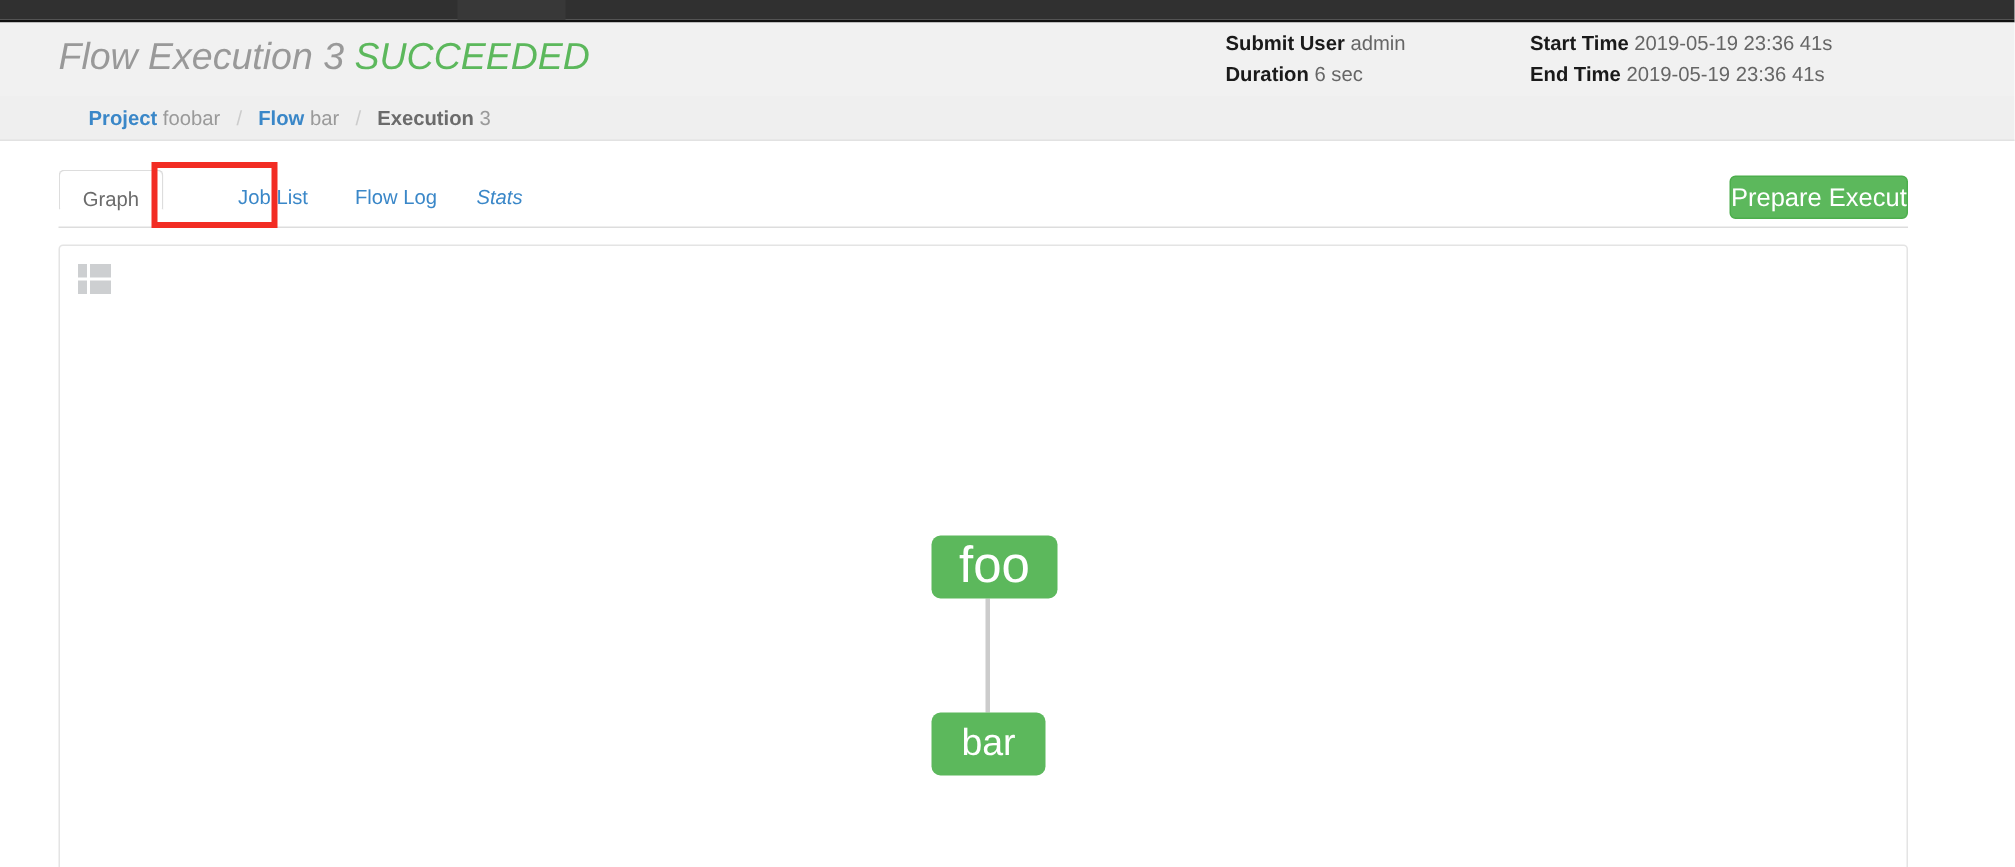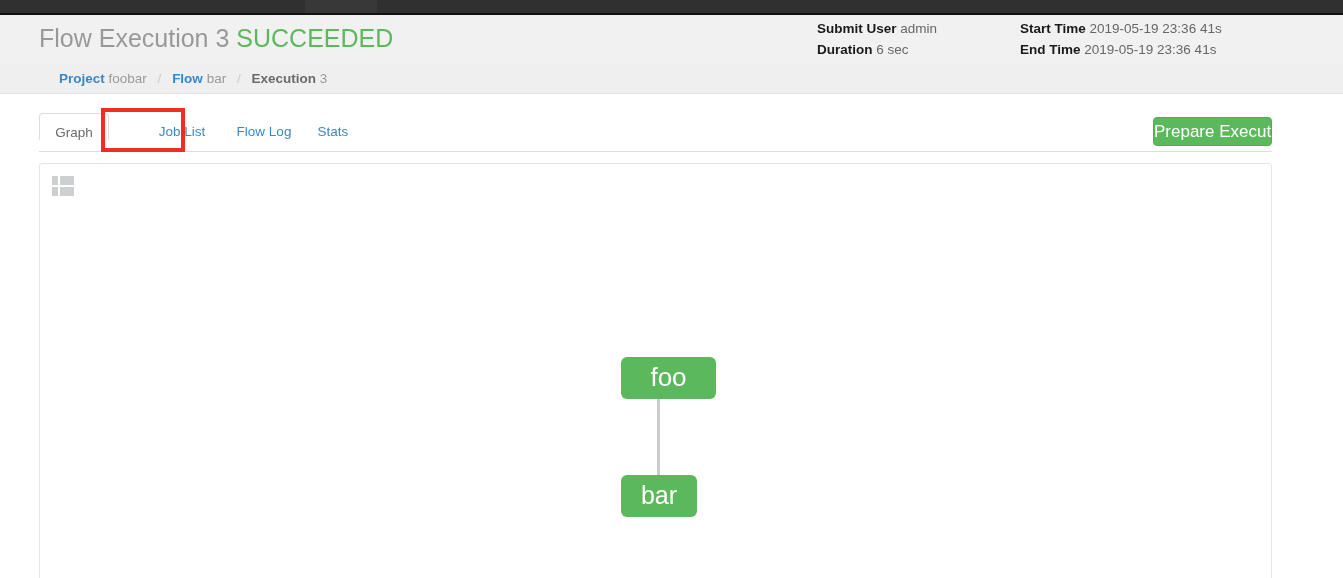--- a/index.html
+++ b/index.html
@@ -24,21 +24,21 @@
     background:#111111;
   }
 
   
   .page-header{
     position:absolute; left:0; top:15px; width:1343px; height:49px;
     background:#f1f1f1;
   }
   .page-title{
     position:absolute; left:39px; top:24px;
-    font-size:25px; color:#999999; white-space:nowrap;
+    font-size:25px; color:#999999; white-space:nowrap;font-style:italic;
   }
   .page-title .status{ color:#5cb85c; }
 
   .meta{
     position:absolute; top:18px;
     font-size:13.5px; color:#555555; line-height:21px; white-space:nowrap;margin-left:17px;
   }
   .meta.col1{ left:800px; }
   .meta.col2{ left:1003px; }
   .meta .k{ font-weight:bold; color:#1a1a1a; }
@@ -75,21 +75,21 @@
   .tab.active{
     color:#6b6b6b;
     background:#ffffff;
     border:1px solid #dddddd;
     border-bottom:1px solid #ffffff;
     border-radius:4px 4px 0 0;
   }
   .tab-graph{ left:0px; width:70px; }
   .tab-joblist{ left:101px; width:84px; }
   .tab-flowlog{ left:185px; width:80px; }
-  .tab-stats{ left:265px; width:58px; }
+  .tab-stats{ left:265px; width:58px;font-style:italic; }
 
   .highlight-box{
     position:absolute; left:101px; top:108px; width:84px; height:44px;
     border:4px solid #f22c23; background:transparent; z-index:6;
   }
 
   .prepare-btn{
     position:absolute; left:1153px; top:117px; width:119px; height:29px;
     background:#5cb85c; border:1px solid #4cae4c; border-radius:4px;
     color:#ffffff; font-size:17px; line-height:27px; text-align:center;
@@ -114,22 +114,22 @@
 
   .edge{
     position:absolute; left:617px; top:235px; width:3px; height:76px;
     background:#cccccc;
   }
   .node{
     position:absolute; border-radius:6px; background:#5cb85c;
     color:#ffffff; text-align:center; white-space:nowrap;
   }
   .node-foo{
-    left:581px; top:193px; width:95px; height:42px;
-    font-size:26px; line-height:41px;
+    left:581px; top:193px; width:84px; height:42px;
+    font-size:34px; line-height:41px;
   }
   .node-bar{
     left:581px; top:311px; width:76px; height:42px;
     font-size:25px; line-height:41px;
   }
 </style>
 </head>
 <body>
 
 <div class="chrome-bar">

